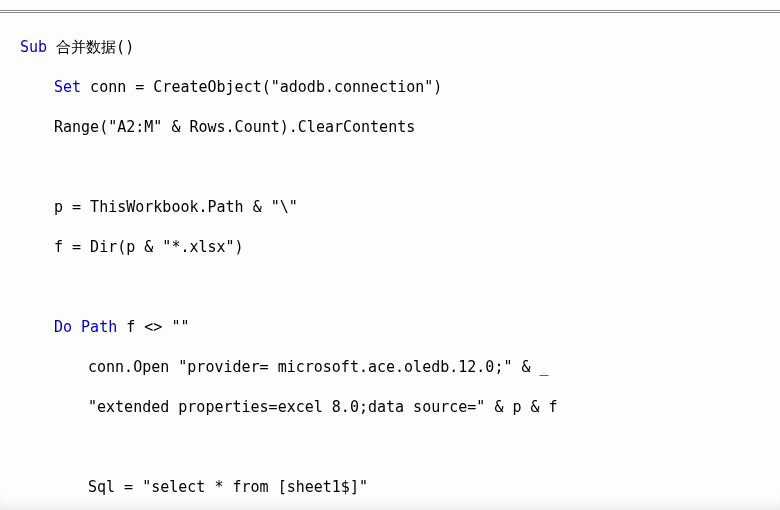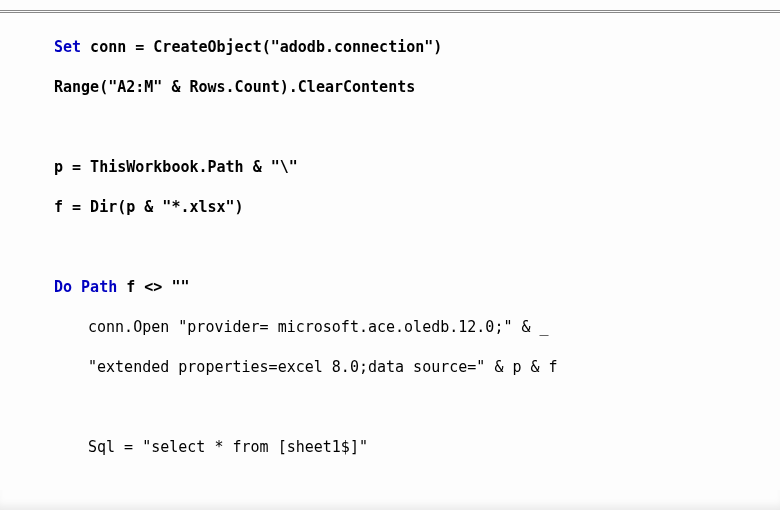--- a/index.html
+++ b/index.html
@@ -27,37 +27,38 @@
       padding-left: 20px;
       white-space: pre;
       color: #000;
     }
     .kw {
       color: #0000c0;
     }
     .line {
       display: block;
     }
-    .indent1 { padding-left: 34px; font-weight: bold; }
+    .indent1 { padding-left: 34px; }
     .indent2 { padding-left: 68px; }
     .bottom-fade {
       position: absolute;
       bottom: 0;
       left: 0;
       right: 0;
       height: 20px;
       box-shadow: inset 0 -8px 8px -4px rgba(0,0,0,0.08);
     }
   </style>
 </head>
 <body>
 
 <div class="top-border"></div>
 
 <div class="code-container">
+<span class="line"><span class="kw">Sub</span><span> 合并数据()</span></span>
 <span class="line indent1"><span class="kw">Set</span><span> conn = CreateObject("adodb.connection")</span></span>
 <span class="line indent1"><span>Range("A2:M" &amp; Rows.Count).ClearContents</span></span>
 <span class="line"> </span>
 <span class="line indent1"><span>p = ThisWorkbook.Path &amp; "\"</span></span>
 <span class="line indent1"><span>f = Dir(p &amp; "*.xlsx")</span></span>
 <span class="line"> </span>
 <span class="line indent1"><span class="kw">Do</span><span> </span><span class="kw">Path</span><span> f &lt;&gt; ""</span></span>
 <span class="line indent2"><span>conn.Open "provider= microsoft.ace.oledb.12.0;" &amp; _</span></span>
 <span class="line indent2"><span>"extended properties=excel 8.0;data source=" &amp; p &amp; f</span></span>
 <span class="line"> </span>

